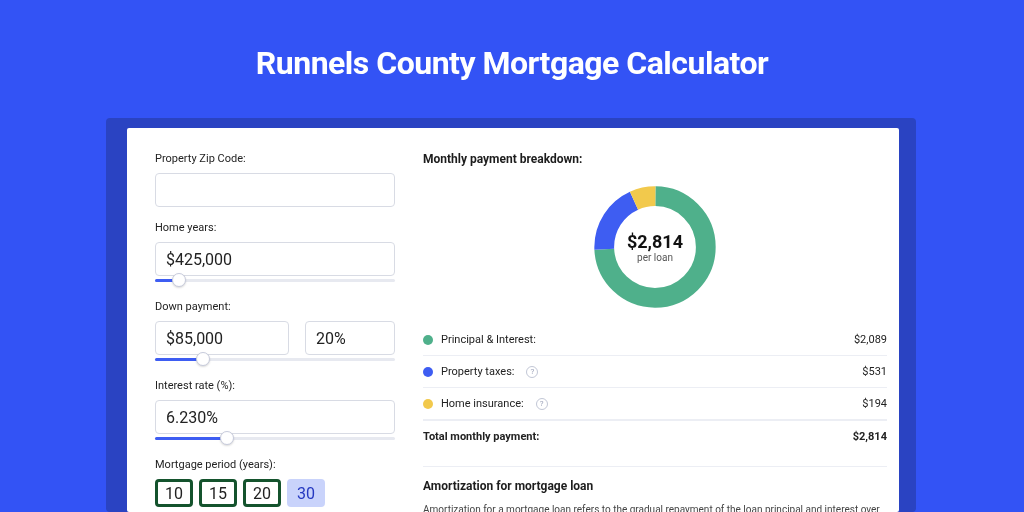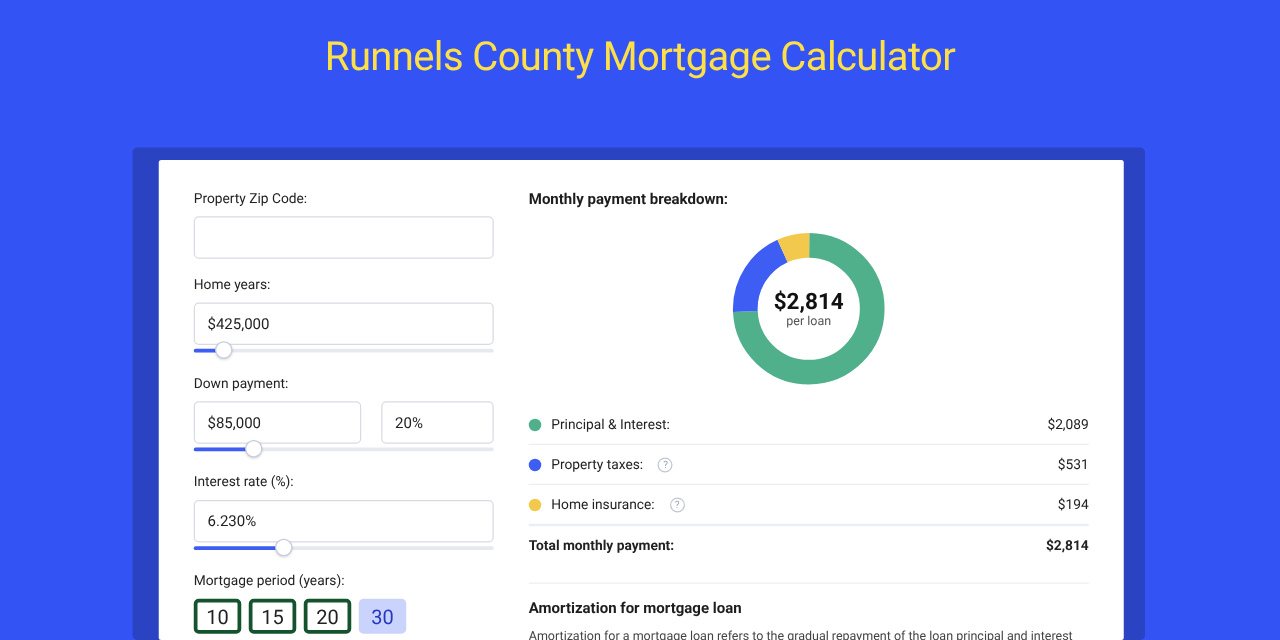--- a/index.html
+++ b/index.html
@@ -1,25 +1,25 @@
 <!DOCTYPE html>
 <html><head>
 <meta charset="utf-8">
 <style>
 *{margin:0;padding:0;box-sizing:border-box;font-family:-apple-system,BlinkMacSystemFont,"Segoe UI",Roboto,Helvetica,Arial,sans-serif}
 body{width:1024px;height:512px;overflow:hidden;background:#3353f5}
 .stage{width:1024px;height:512px;background:#3353f5;position:relative}
-.page-title{color:#fde047;text-align:center;padding-top:26px;font-size:32px;font-weight:400;letter-spacing:-.5px}
+.page-title{color:#ffffff;text-align:center;padding-top:44px;font-size:32px;font-weight:700;letter-spacing:-.5px}
 .panel-shadow{position:absolute;left:106px;top:118px;width:810px;height:394px;background:#2a43c2;border-radius:4px}
-.panel{position:absolute;left:127px;top:128px;width:772px;height:384px;background:#fff;border-radius:2px;padding:24px 28px 0 28px;display:flex;gap:28px;overflow:hidden}
+.panel{position:absolute;left:127px;top:128px;width:772px;height:384px;background:#fff;border-radius:2px;padding:24px 12px 0 28px;display:flex;gap:28px;overflow:hidden}
 .left{flex:0 0 240px}
 .right{flex:1;min-width:0}
 .field{margin-bottom:14px}
 .field-label{font-size:11px;color:#232323;margin-bottom:8px;display:block}
-.input{width:100%;border:1px solid #d8dbe4;border-radius:4px;height:34px;padding:0 10px;font-size:12px;color:#222;background:#fff}
+.input{width:100%;border:1px solid #d8dbe4;border-radius:4px;height:34px;padding:0 10px;font-size:16px;color:#222;background:#fff}
 .row{display:flex;gap:16px}
 .row .input-a{flex:1.65}
 .row .input-b{flex:1}
 .slider-rail{position:relative;height:12px;margin-top:-2px}
 .slider-rail .track{position:absolute;left:0;right:0;top:5px;height:3px;background:#e7e9f0;border-radius:2px}
 .slider-rail .fill{position:absolute;left:0;top:5px;height:3px;background:#3e5df2;border-radius:2px}
 .slider-rail .thumb{position:absolute;top:-1px;width:14px;height:14px;background:#fff;border:1px solid #c7cbdc;border-radius:50%;box-shadow:0 1px 2px rgba(0,0,0,.15);transform:translateX(-50%)}
 .periods{display:flex;gap:6px}
 .period-btn{border:3px solid #14532d;background:#fff;border-radius:4px;height:28px;width:38px;font-size:16px;color:#222;display:flex;align-items:center;justify-content:center;cursor:pointer}
 .period-btn.active{background:#c9d3fb;border-color:#c9d3fb;color:#2538c0;font-weight:400}

